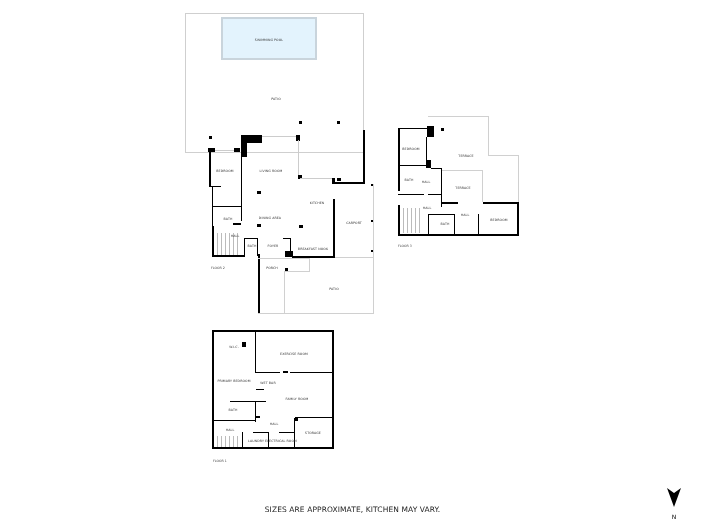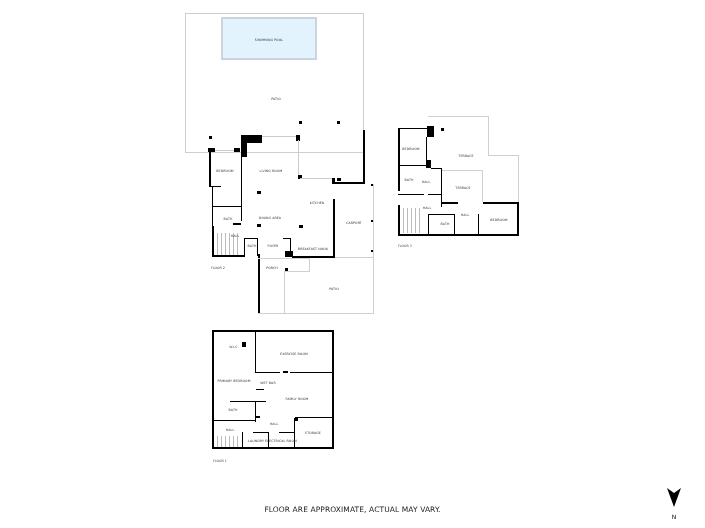--- a/index.html
+++ b/index.html
@@ -170,20 +170,20 @@
   <div class="wall" style="left:253px;top:432px;width:16px;height:1px;"></div>
   <div class="wall" style="left:268px;top:432px;width:1px;height:16px;"></div>
   <div class="wall" style="left:279px;top:432px;width:15px;height:1px;"></div>
   <div class="wall" style="left:294px;top:418px;width:1px;height:30px;"></div>
   <span class="lbl" style="left:256px;top:441px;">LAUNDRY</span>
   <span class="lbl" style="left:281px;top:441px;">ELECTRICAL ROOM</span>
   <span class="lbl" style="left:313px;top:433px;">STORAGE</span>
   <span class="flbl" style="left:213px;top:459px;">FLOOR 1</span>
 </div>
 
-<div class="note">FLOOR ARE APPROXIMATE, ACTUAL MAY VARY.</div>
+<div class="note">SIZES ARE APPROXIMATE, KITCHEN MAY VARY.</div>
 
 <div class="compass">
   <svg width="14" height="20" viewBox="0 0 14 20">
     <polygon points="0,0 7,5 14,0 7,19" fill="#000"></polygon>
   </svg>
   <div style="font-size:6px;text-align:center;width:14px;margin-top:1px;color:#000;">N</div>
 </div>
 
 </body></html>

